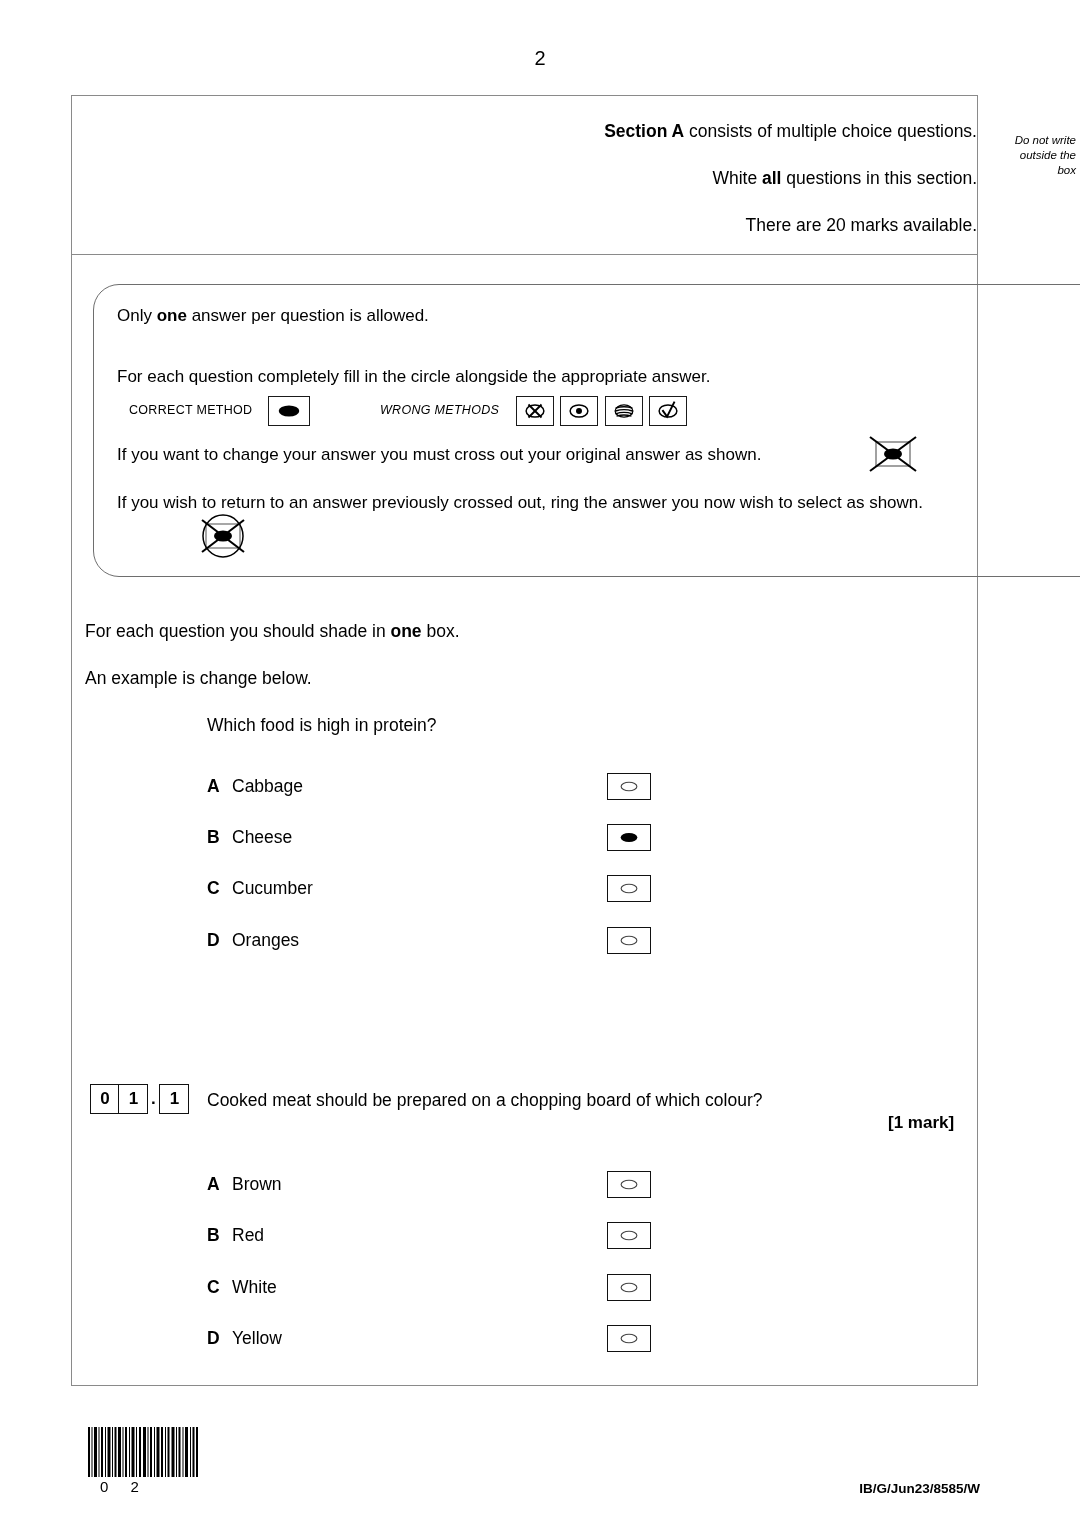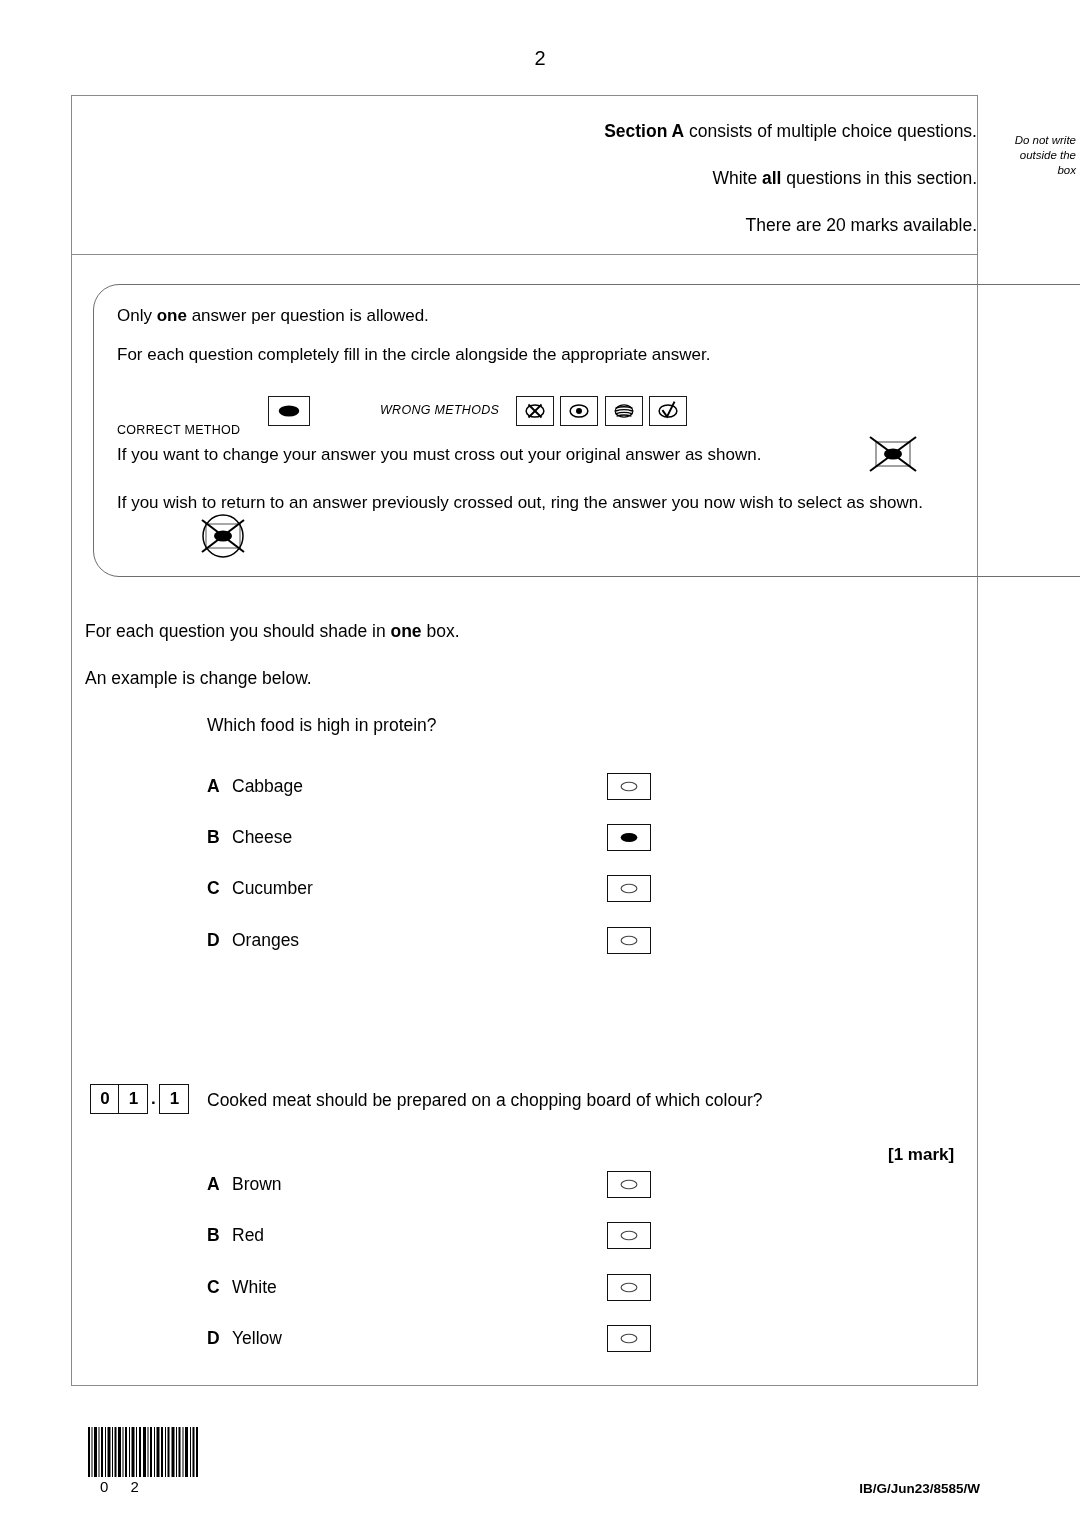--- a/index.html
+++ b/index.html
@@ -85,39 +85,39 @@
     border: 1px solid #6e6e6e;
     border-radius: 26px;
     box-sizing: border-box;
   }
   .inst-text {
     position: absolute;
     font-size: 17px;
     line-height: 24px;
   }
   .inst-1 { left: 23px; top: 19px; }
-  .inst-2 { left: 23px; top: 58px; }
+  .inst-2 { left: 23px; top: 80px; }
   .inst-3 { left: 23px; top: 158px; width: 800px; }
   .inst-4 { left: 23px; top: 206px; width: 830px; }
 
   
   .method-row {
     position: absolute;
     left: 23px;
     top: 111px;
     width: 840px;
     height: 30px;
   }
   .method-label {
     position: absolute;
     font-size: 12.5px;
     letter-spacing: 0.3px;
     top: 7px;
   }
-  .lbl-correct { left: 0px; margin-top: 20px; }
+  .lbl-correct { left: 12px; }
   .lbl-wrong   { left: 263px; font-style: italic; }
 
   .mbox {
     position: absolute;
     width: 42px;
     height: 30px;
     border: 1.4px solid #1a1a1a;
     box-sizing: border-box;
     background: #fff;
   }
@@ -217,21 +217,20 @@
     font-size: 17px;
     font-weight: bold;
     margin-right: 1px;
   }
   .qnum .digit.sep { margin-right: 0; }
 
   .marks {
     position: absolute;
     font-size: 17px;
     font-weight: bold;
-    margin-top: 32px;
   }
 
   
   .barcode {
     position: absolute;
     left: 88px;
     top: 1427px;
     width: 110px;
     height: 50px;
   }

